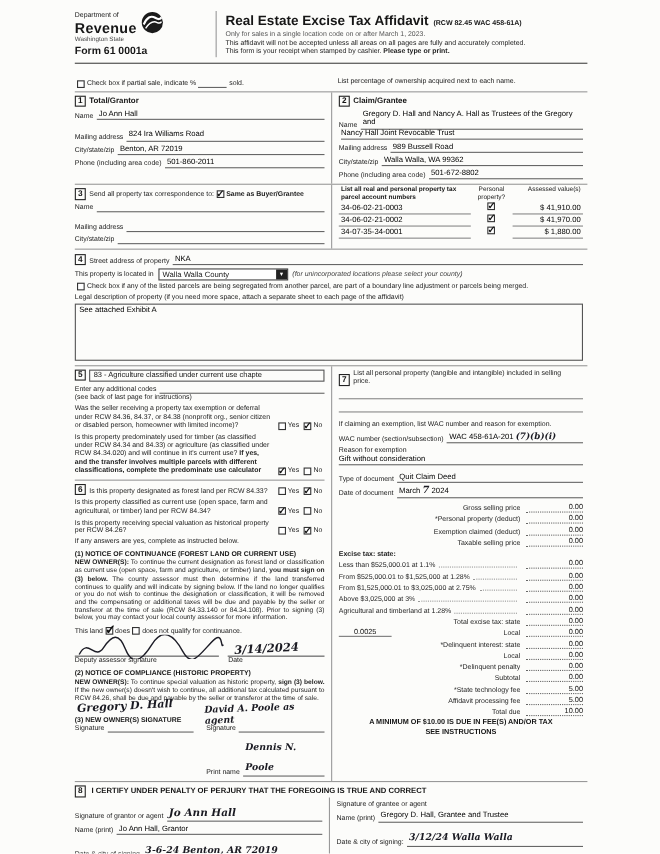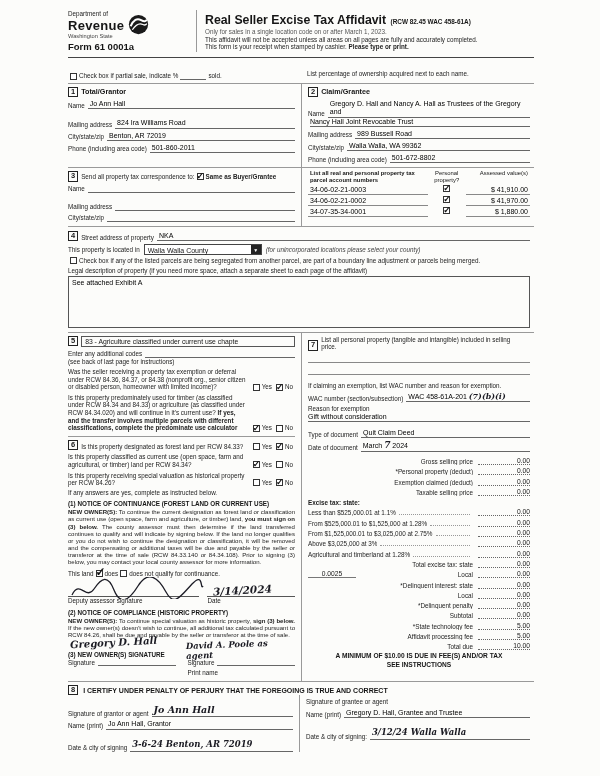--- a/index.html
+++ b/index.html
@@ -64,37 +64,37 @@
 .hw-sig{font-size:9.5px;position:relative;top:1px}
 </style>
 </head>
 <body>
 
 <div class="page">
 <div class="content">
 
   <div class="row" style="align-items:stretch;padding-bottom:3px">
     <div style="width:128px">
-      <div class="row" style="align-items:center">
+      <div class="row" style="align-items:flex-start">
         <div>
           <div class="lbl">Department of</div>
           <div style="font-size:13px;font-weight:bold;letter-spacing:.3px">Revenue</div>
           <div style="font-size:5.7px;color:#444">Washington State</div>
         </div>
         <svg width="21" height="21" viewBox="0 0 24 24" style="margin-left:4px">
           <circle cx="12" cy="12" r="11" fill="#1a1a1a"></circle>
           <path d="M3 14 Q8 3 15 7 Q20 10 21.5 6.5" stroke="#fff" stroke-width="2.2" fill="none"></path>
           <path d="M5 18 Q11 9 17 12 Q20 13.5 21.5 11" stroke="#fff" stroke-width="1.5" fill="none"></path>
         </svg>
       </div>
       <div style="font-size:9.5px;font-weight:bold;margin-top:2px">Form 61 0001a</div>
     </div>
     <div class="bl" style="flex:1;padding-left:8px">
       <div>
-        <span style="font-size:12.3px;font-weight:bold">Real Seller Excise Tax Affidavit</span>
+        <span style="font-size:12.3px;font-weight:bold">Real Estate Excise Tax Affidavit</span>
         <span style="font-size:6.4px;font-weight:bold">(RCW 82.45 WAC 458-61A)</span>
       </div>
       <div class="lbl" style="color:#555">Only for sales in a single location code on or after March 1, 2023.</div>
       <div class="lbl">This affidavit will not be accepted unless all areas on all pages are fully and accurately completed.</div>
       <div class="lbl"><span>This form is your receipt when stamped by cashier.</span> <b>Please type or print.</b></div>
     </div>
   </div>
   <div class="hr"></div>
 
   <div class="row bb" style="padding:2px 0 3px">
@@ -332,20 +332,21 @@
                 <span class="line"></span>
               </div>
         </div>
         <div class="half pad-l">
           <div class="field">
                 <span class="lbl">Signature</span>
                 <span class="line"></span>
               </div>
           <div class="field">
                 <span class="lbl">Print name</span>
+                <span class="line"><span class="hw" style="font-size:8.5px">Dennis N. Poole</span></span>
               </div>
         </div>
       </div>
     </div>
 
     <div class="half sec bl pad-l">
       <div class="q" style="margin-top:1px">
         <span class="secnum">7</span>
         <span class="qtext lbl">List all personal property (tangible and intangible) included in selling price.</span>
       </div>

